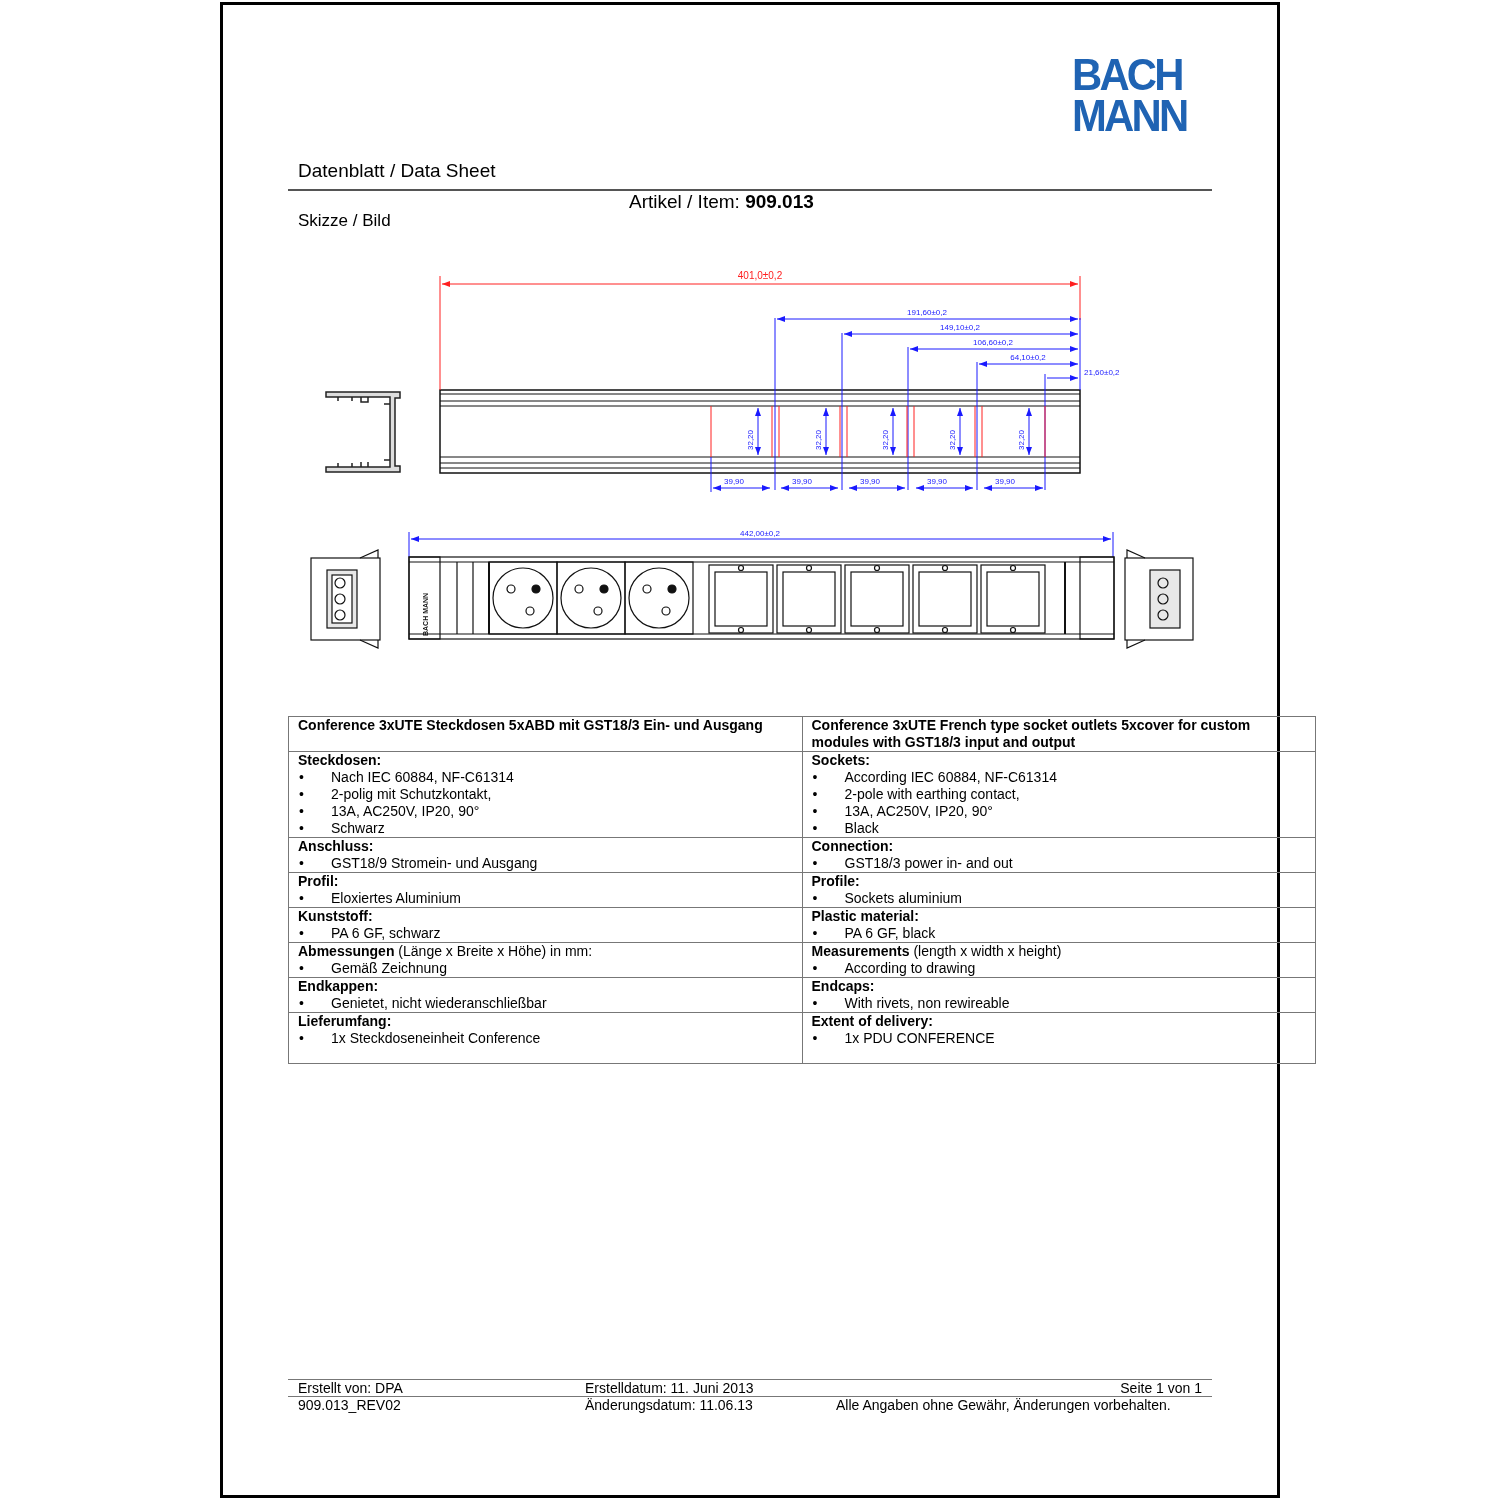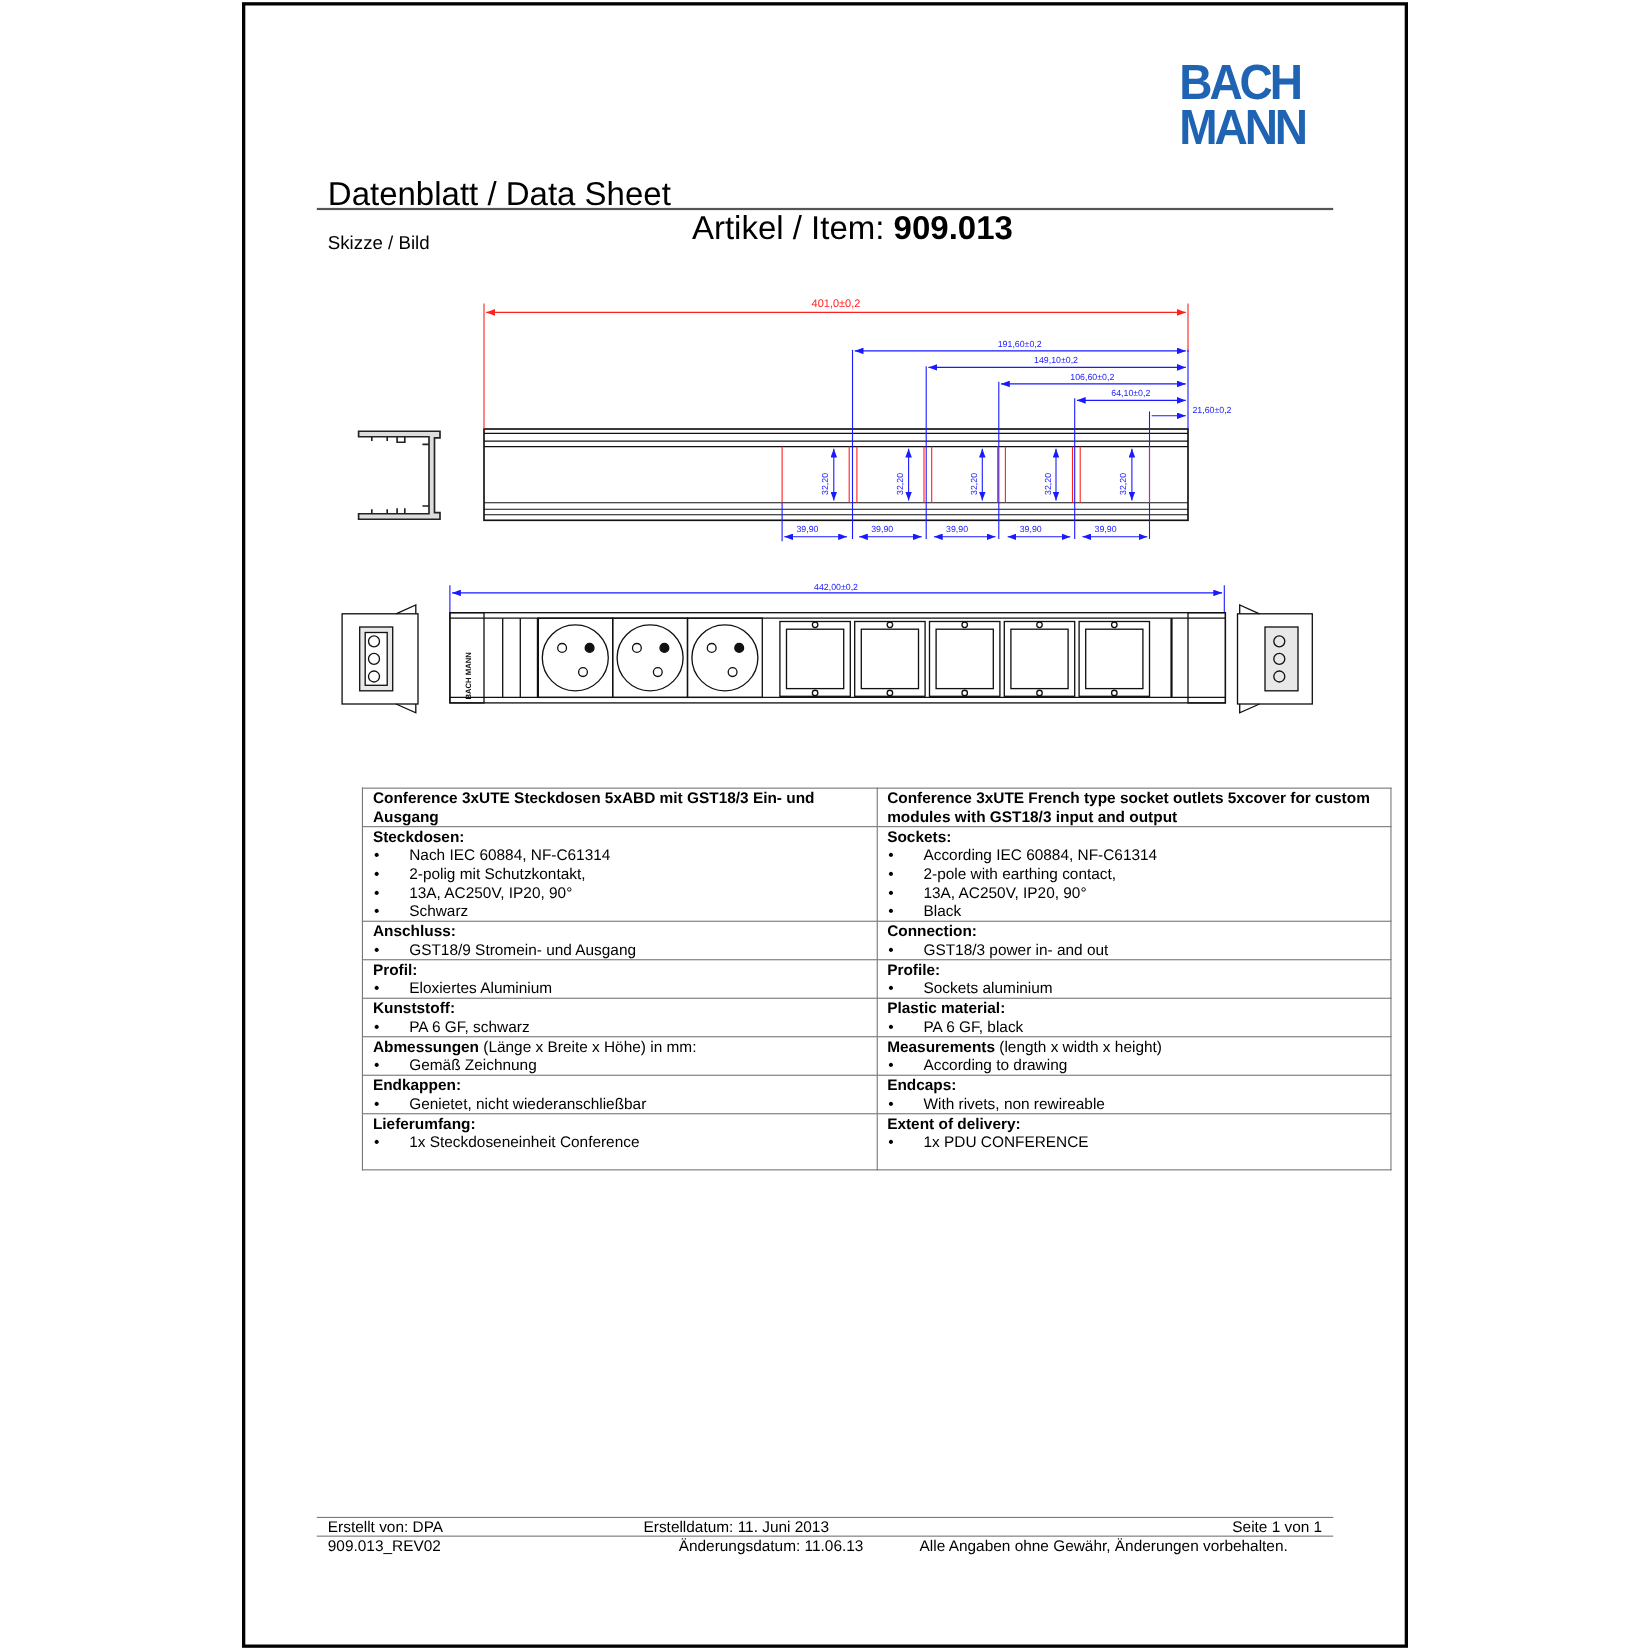--- a/index.html
+++ b/index.html
@@ -1,27 +1,27 @@
 <!DOCTYPE html>
 <html><head>
 <meta charset="utf-8">
 <style>
   html,body{margin:0;padding:0;background:#ffffff;}
   body{width:1500px;height:1500px;position:relative;overflow:hidden;font-family:"Liberation Sans",sans-serif;color:#000;}
   .page{position:absolute;left:220px;top:2px;width:1054px;height:1490px;border:3px solid #000;background:#fff;}
   .logo{position:absolute;left:1072px;top:54px;color:#1f63b3;font-family:"Liberation Sans",sans-serif;font-weight:bold;font-size:45px;line-height:41px;letter-spacing:-3px;transform:scaleX(0.93);transform-origin:left top;}
   .logo div{white-space:nowrap;}
-  .title-row{position:absolute;left:298px;top:160px;width:914px;height:30px;font-size:30px;}
+  .title-row{position:absolute;left:298px;top:160px;width:914px;height:30px;font-size:19px;}
   .title-left{position:absolute;left:0;top:0;}
   .title-right{position:absolute;left:331px;top:0;margin-top:31px;}
   .title-right b{font-weight:bold;}
   .title-rule{position:absolute;left:288px;top:189px;width:924px;height:0;border-top:2px solid #555;}
   .section-label{position:absolute;left:298px;top:211px;font-size:17px;}
   svg.drawing{position:absolute;left:0;top:0;}
-  table.spec{position:absolute;left:288px;top:716px;width:936px;border-collapse:collapse;font-size:14px;line-height:17px;margin-left:41px;}
+  table.spec{position:absolute;left:288px;top:716px;width:1028px;border-collapse:collapse;font-size:14px;line-height:17px;}
   table.spec td{border:1px solid #777;vertical-align:top;padding:0 9px;width:50%;}
   .hd{font-weight:bold;}
   .bl{display:flex;}
   .bl .dot{width:32px;flex:none;padding-left:1px;}
   .foot{position:absolute;font-size:14px;line-height:17px;white-space:nowrap;}
   .foot-rule{position:absolute;left:288px;width:924px;border-top:1px solid #777;}
 </style>
 </head>
 <body>
 
@@ -378,14 +378,14 @@
   </tr>
 </tbody>
   </table>
 
 <div class="foot-rule" style="top:1379px"></div>
 <div class="foot" style="left:298px;top:1380px">Erstellt von: DPA</div>
 <div class="foot" style="left:585px;top:1380px">Erstelldatum: 11. Juni 2013</div>
 <div class="foot" style="right:298px;top:1380px">Seite 1 von 1</div>
 <div class="foot-rule" style="top:1396px"></div>
 <div class="foot" style="left:298px;top:1397px">909.013_REV02</div>
-<div class="foot" style="left:617px;top:1397px">Änderungsdatum: 11.06.13</div>
+<div class="foot" style="left:585px;top:1397px">Änderungsdatum: 11.06.13</div>
 <div class="foot" style="left:836px;top:1397px">Alle Angaben ohne Gewähr, Änderungen vorbehalten.</div>
 
 </body></html>

